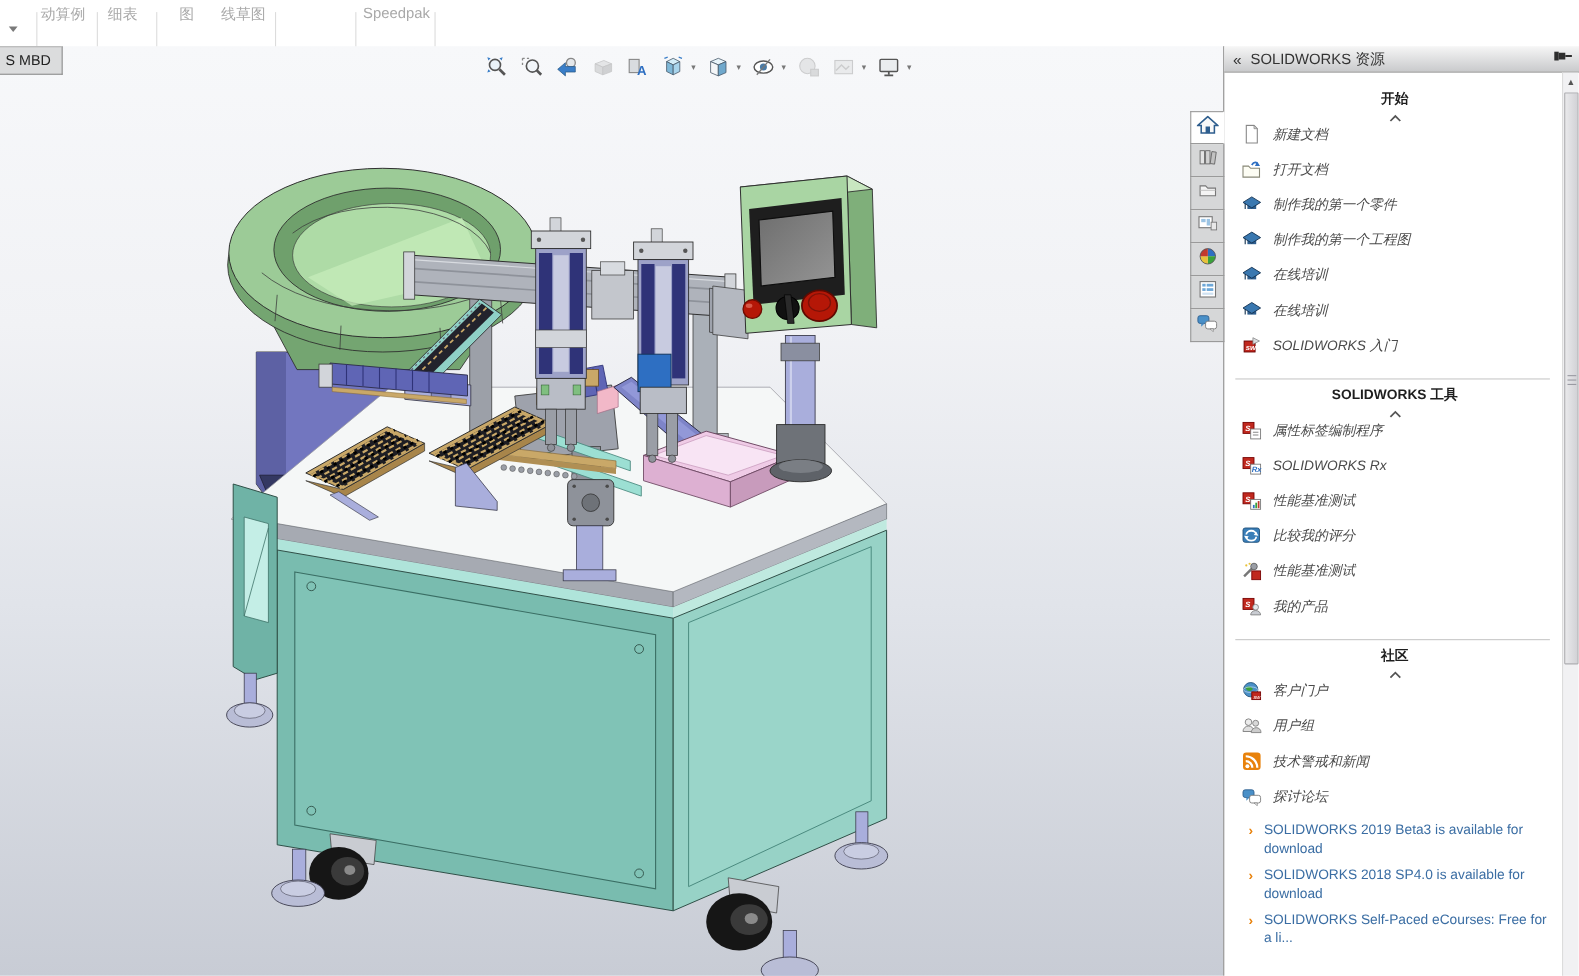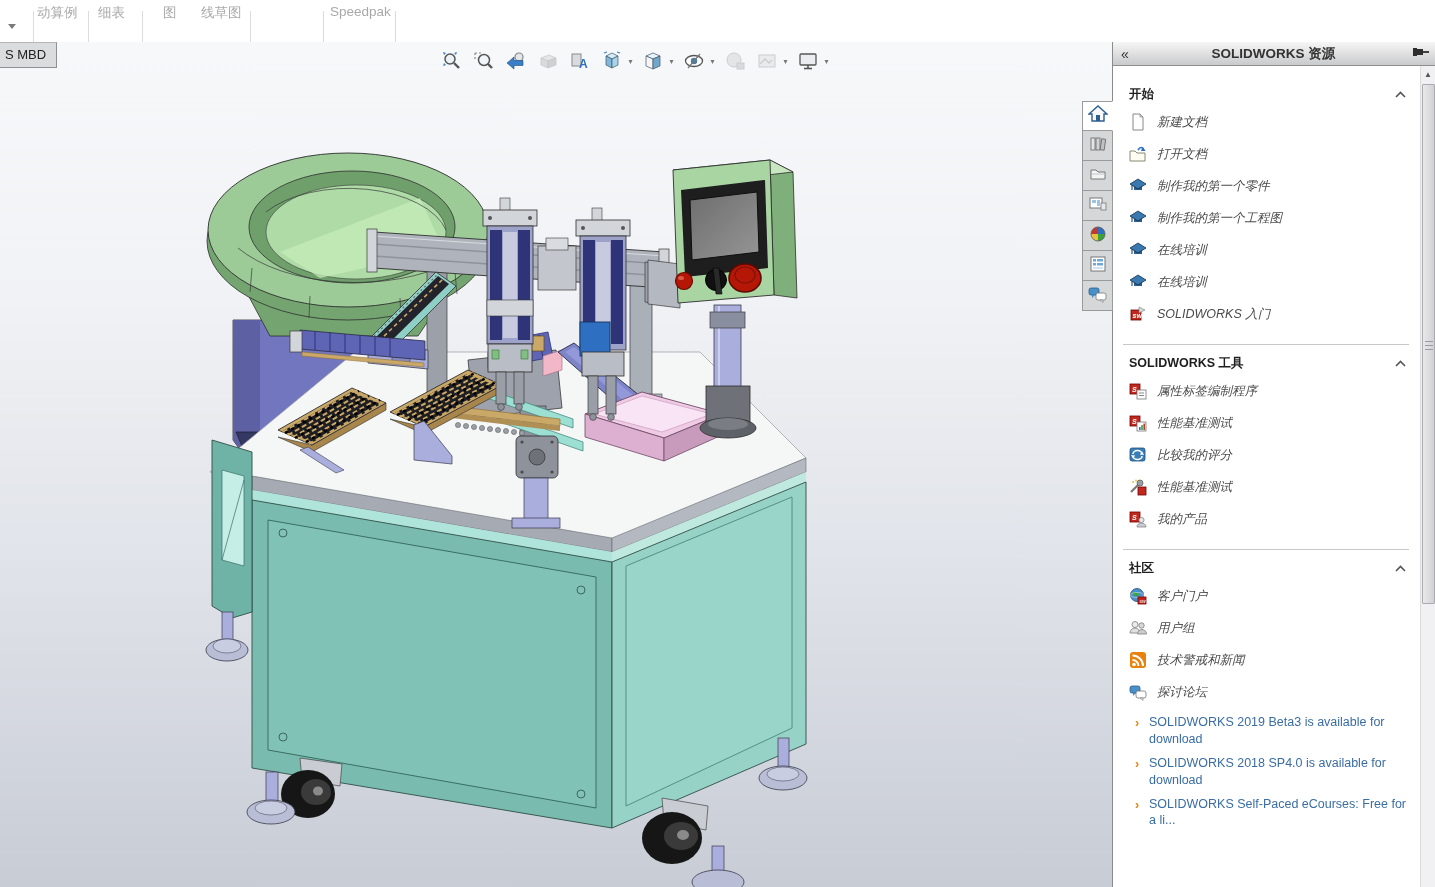--- a/index.html
+++ b/index.html
@@ -26,32 +26,32 @@
   .hud .hbtn.disabled { opacity:.45; filter:grayscale(70%); }
   .hud .hcaret { width:9px; margin:0 2px 0 -2px; font-size:8px; color:#777; text-align:center; }
 
   
   .taskpane { position:absolute; left:1112px; top:42px; width:323px; height:845px;
     background:#ffffff; border-left:1px solid #8a8a8a; }
   .tp-header { position:absolute; left:0; top:0; width:323px; height:24px;
     background:linear-gradient(180deg,#f6f6f6,#c9cacc); border-bottom:1px solid #8f8f8f;
     display:flex; align-items:center; }
   .tp-header .collapse { font-size:14px; color:#333; padding:0 8px; }
-  .tp-header .title { flex:1; text-align:center; font-size:13.5px; font-weight:bold; color:#333; }
+  .tp-header .title { flex:1; font-size:13.5px; font-weight:normal; color:#333; }
   .tp-header .pin { padding:0 6px 0 2px; }
 
   
   .tp-tabs { position:absolute; left:-31px; top:59px; width:31px; }
   .tp-tab { width:31px; height:30px; background:#d6d7d8; border:1px solid #9a9a9a; border-top:none;
     display:flex; align-items:center; justify-content:center; }
   .tp-tab:first-child { border-top:1px solid #9a9a9a; }
   .tp-tab.active { background:#ffffff; border-right-color:#ffffff; }
 
   .tp-body { position:absolute; left:0; top:24px; width:308px; height:821px; overflow:hidden; padding:10px 0 0 0; }
-  .sec-hdr { display:flex; align-items:center; height:24px; padding:0 14px 0 16px; margin-top:6px; }
+  .sec-hdr { display:flex; align-items:center; height:24px; padding:0 14px 0 16px; margin-top:6px;flex-direction:column; }
   .sec-hdr .t { flex:1; font-size:12.5px; font-weight:bold; color:#1e1e1e; }
   .tp-item { display:flex; align-items:center; height:32px; padding-left:16px;font-style:italic; }
   .tp-item .ic { width:18px; height:18px; margin-right:10px; flex:0 0 18px; }
   .tp-item .lb { font-size:12.5px; color:#4a4a4a; white-space:nowrap; }
   .tp-div { height:1px; background:#c8c8c8; margin:14px 12px 0 10px; }
   .news { padding:6px 10px 0 22px; }
   .news-item { position:relative; padding-left:14px; margin-bottom:7px; width:280px;
     font-size:12.5px; line-height:1.35; color:#3a6da3; }
   .news-item .b { position:absolute; left:0; top:1px; color:#e8820c; font-weight:bold; }
 
@@ -605,20 +605,30 @@
             <line x1="10" y1="13.5" x2="15" y2="13.5" stroke="#888" stroke-width="1"></line>
           </svg></span>
       <span class="lb">属性标签编制程序</span>
     </div>
     <div class="tp-item">
       <span class="ic">
         <svg width="18" height="18">
             <rect x="1" y="2" width="10" height="10" fill="#c0281e" stroke="#700" stroke-width=".8"></rect>
             <text x="3" y="10" font-size="7" fill="#fff" font-weight="bold" font-family="Liberation Sans,sans-serif">S</text>
             <rect x="8" y="8" width="9" height="9" fill="#fff" stroke="#777" stroke-width=".8"></rect>
+            <text x="9" y="15.5" font-size="7" fill="#2e6fc2" font-weight="bold" font-family="Liberation Sans,sans-serif">Rx</text>
+          </svg></span>
+      <span class="lb">SOLIDWORKS Rx</span>
+    </div>
+    <div class="tp-item">
+      <span class="ic">
+        <svg width="18" height="18">
+            <rect x="1" y="2" width="10" height="10" fill="#c0281e" stroke="#700" stroke-width=".8"></rect>
+            <text x="3" y="10" font-size="7" fill="#fff" font-weight="bold" font-family="Liberation Sans,sans-serif">S</text>
+            <rect x="8" y="8" width="9" height="9" fill="#fff" stroke="#777" stroke-width=".8"></rect>
             <rect x="10" y="13" width="1.6" height="3" fill="#2e6fc2"></rect>
             <rect x="12.2" y="11" width="1.6" height="5" fill="#3aa23a"></rect>
             <rect x="14.4" y="9.5" width="1.6" height="6.5" fill="#c23a2e"></rect>
           </svg></span>
       <span class="lb">性能基准测试</span>
     </div>
     <div class="tp-item">
       <span class="ic">
         <svg width="18" height="18">
             <rect x="1" y="2" width="15" height="13" rx="2" fill="#3a7eb8" stroke="#1e4e78" stroke-width=".8"></rect>

